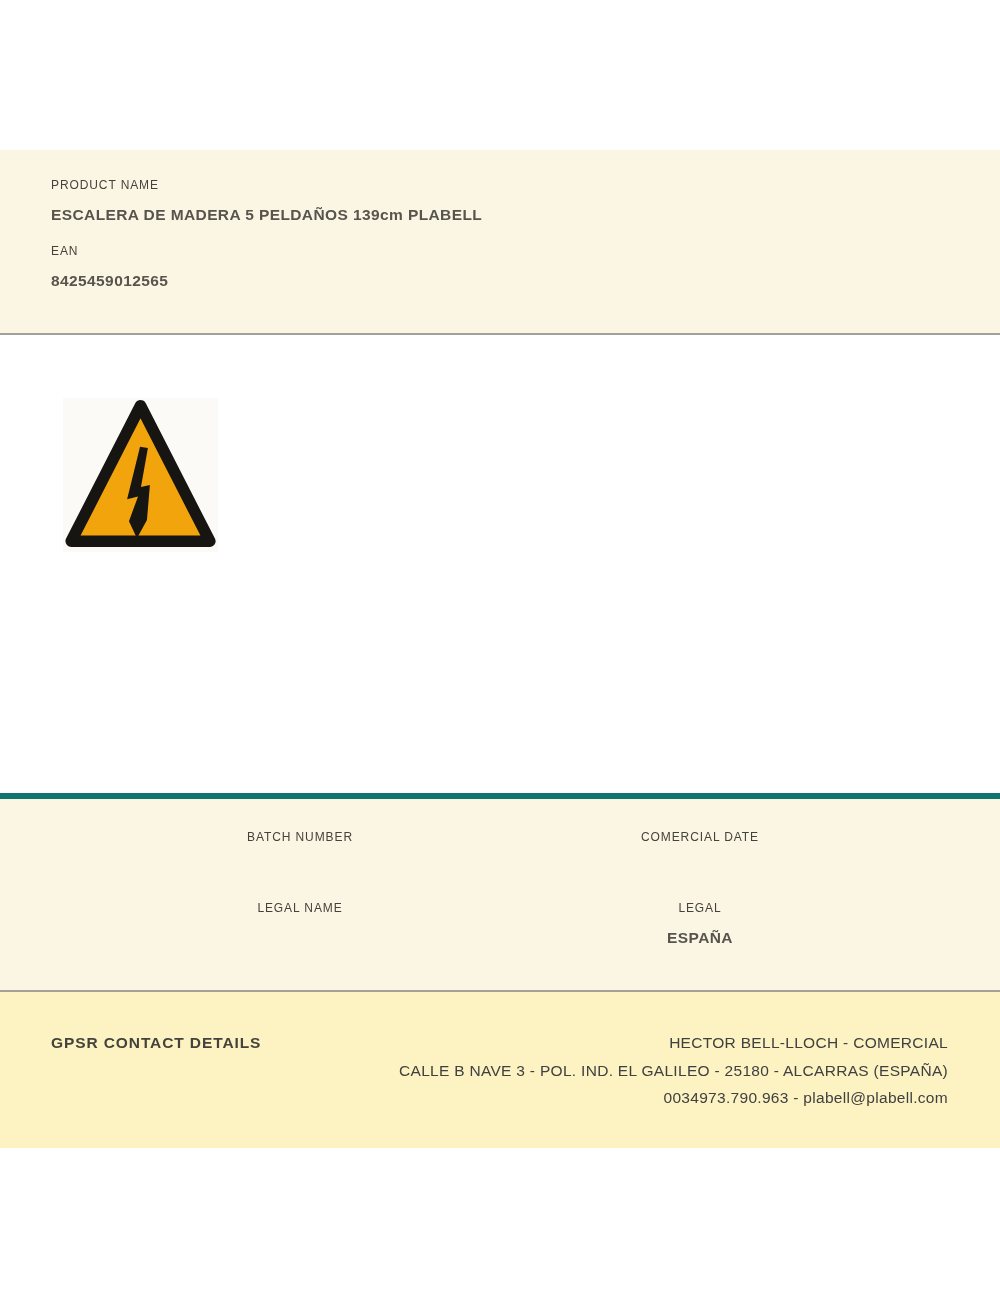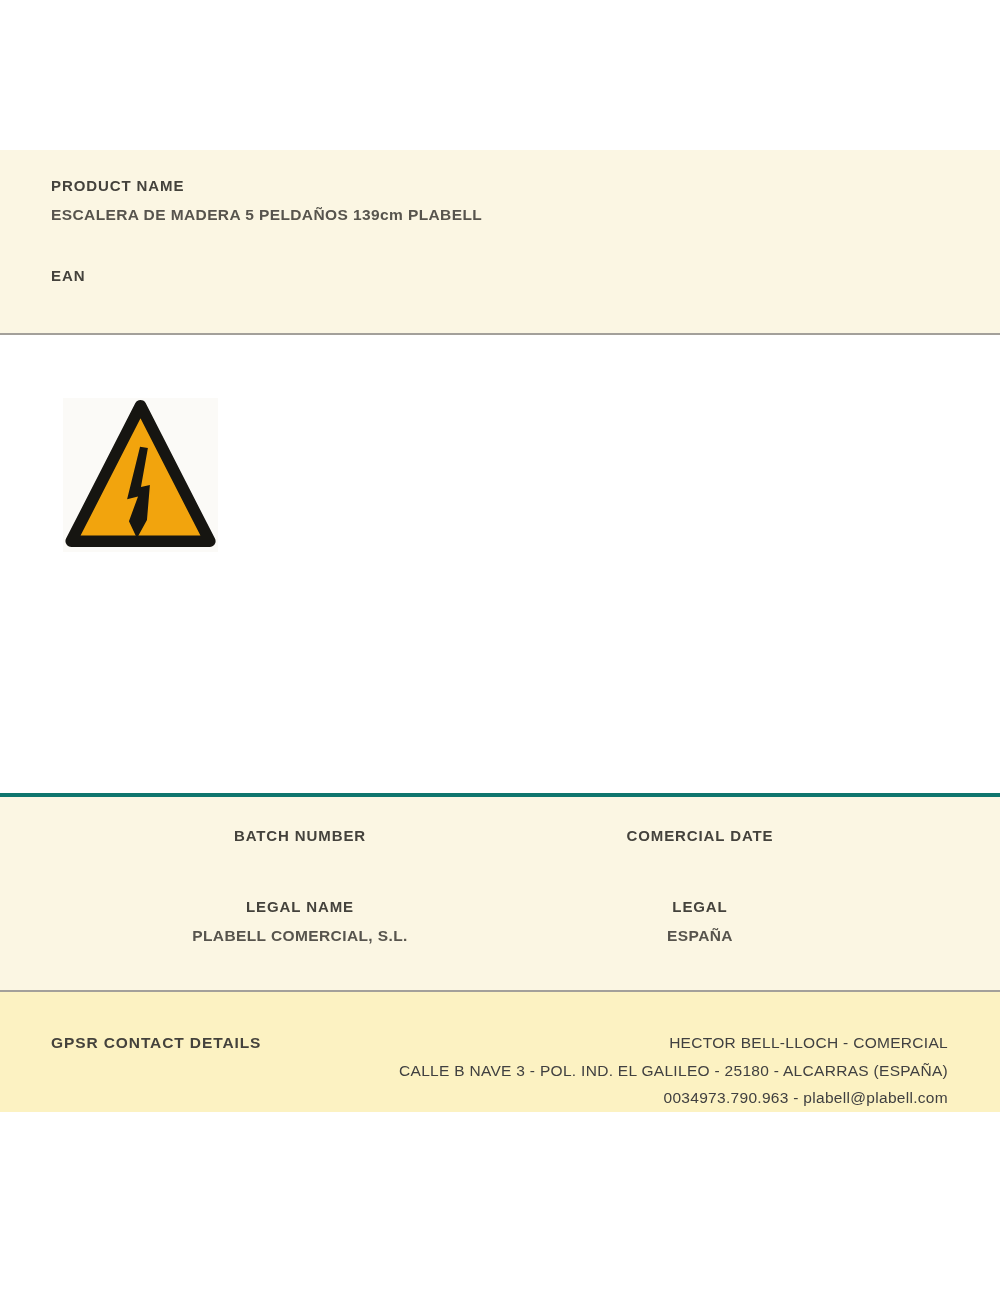--- a/index.html
+++ b/index.html
@@ -13,55 +13,55 @@
   .sec { position: absolute; left: 0; width: 1000px; }
 
   
   .sec-product {
     top: 150px; height: 185px;
     background: #FBF6E3;
     border-bottom: 2px solid #A3A09A;
     padding: 26px 51px 0 51px;
   }
   .field-label {
-    font-size: 15px; font-weight: 700; letter-spacing: 0.9px;
+    font-size: 12px; font-weight: 400; letter-spacing: 0.9px;
     color: #44423C; line-height: 19px; margin-bottom: 10px;
   }
   .field-value {
     font-size: 15.5px; font-weight: 700; letter-spacing: 0.4px;
     color: #57544D; line-height: 19px;
   }
-  .field + .field { margin-top: 42px; }
+  .field + .field { margin-top: 18px; }
 
   
   .sec-warning { top: 335px; height: 458px; background: #ffffff; }
   .warning-img {
     position: absolute; left: 63px; top: 63px;
     width: 155px; height: 154px;
     background: #FBFAF7;
   }
   .warning-img svg { display: block; width: 100%; height: 100%; }
 
   
   .sec-batch {
     top: 793px; height: 199px;
     background: #FBF6E3;
-    border-top: 4px solid #0f766e;
+    border-top: 6px solid #0f766e;
     border-bottom: 2px solid #A3A09A;
     padding: 29px 100px 0 100px;
   }
   .grid2 {
     display: grid; grid-template-columns: 1fr 1fr;
     row-gap: 42px; text-align: center;
   }
   .cell .field-label { margin-bottom: 10px; }
 
   
   .sec-gpsr {
-    top: 992px; height: 120px;
+    top: 992px; height: 156px;
     background: #FCF2C2;
     padding: 37px 52px 0 51px;
   }
   .gpsr-row { display: flex; justify-content: space-between; align-items: flex-start; }
   .gpsr-label {
     font-size: 15.5px; font-weight: 700; letter-spacing: 0.9px;
     color: #44423C; line-height: 27.5px; white-space: nowrap;
   }
   .gpsr-lines { text-align: right; }
   .gpsr-line {
@@ -74,20 +74,21 @@
 
 <main>
 
   <section class="sec sec-product">
     <div class="field">
       <div class="field-label">PRODUCT NAME</div>
       <div class="field-value">ESCALERA DE MADERA 5 PELDAÑOS 139cm PLABELL</div>
     </div>
     <div class="field">
       <div class="field-label">EAN</div>
+      <div class="field-value">8425459012565</div>
     </div>
   </section>
 
   <section class="sec sec-warning">
     <div class="warning-img">
       <svg viewBox="0 0 100 100" xmlns="http://www.w3.org/2000/svg" aria-hidden="true">
         <path d="M50 5 L95 93 L5 93 Z" fill="#F2A40D" stroke="#161511" stroke-width="7.5" stroke-linejoin="round"></path>
         <path d="M49.7 31.6 L54.8 32.5 L50.3 57.8 L56.1 56.5 L54.2 79.2 L47.7 91 L42.5 80 L48.4 63.9 L41.3 65.8 Z" fill="#161511"></path>
       </svg>
     </div>
@@ -98,21 +99,20 @@
       <div class="cell">
         <div class="field-label">BATCH NUMBER</div>
         <div class="field-value"></div>
       </div>
       <div class="cell">
         <div class="field-label">COMERCIAL DATE</div>
         <div class="field-value"></div>
       </div>
       <div class="cell">
         <div class="field-label">LEGAL NAME</div>
-        <div class="field-value">PLABELL COMERCIAL, S.L.</div>
       </div>
       <div class="cell">
         <div class="field-label">LEGAL</div>
         <div class="field-value">ESPAÑA</div>
       </div>
     </div>
   </section>
 
   <section class="sec sec-gpsr">
     <div class="gpsr-row">

